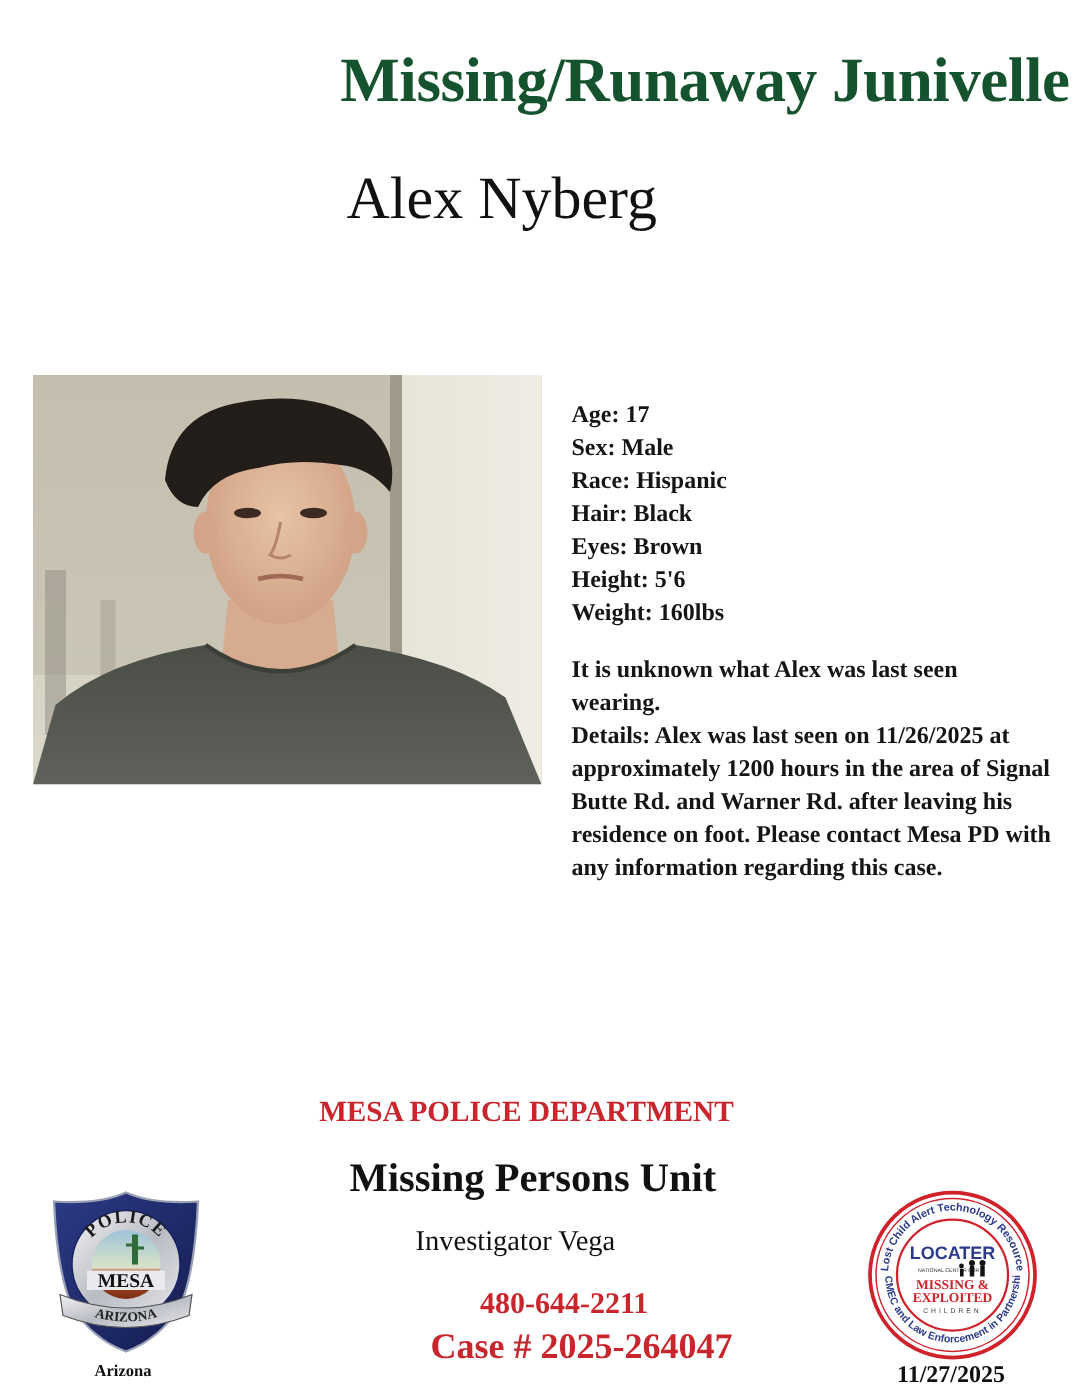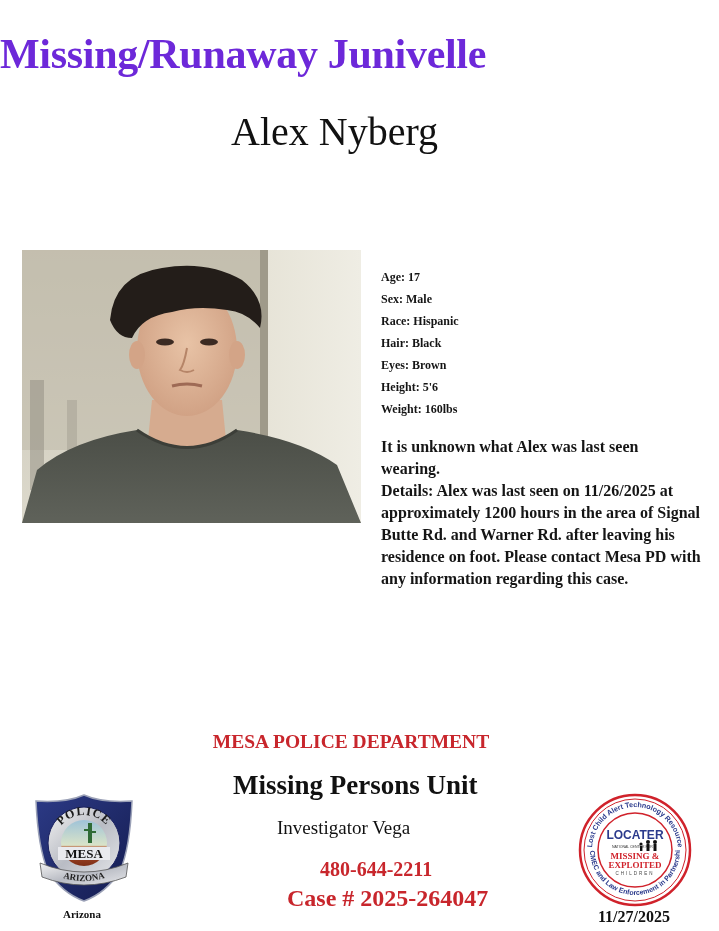--- a/index.html
+++ b/index.html
@@ -13,24 +13,24 @@
       position: relative;
       overflow: hidden;
       font-family: "Liberation Serif", "DejaVu Serif", serif;
       color: #111111;
     }
     .abs { position: absolute; }
 
     .title {
       left: 0; width: 713px;
       top: 30px;
-      text-align: left;
+      text-align: right;
       font-size: 42px;
       font-weight: bold;
-      color: #6d28d9;
+      color: #14532d;
       letter-spacing: -0.3px;
       white-space: nowrap;
     }
     .name {
       left: 214px;
       top: 108px;
       font-size: 40px;
       font-weight: normal;
       color: #111;
       white-space: nowrap;
@@ -40,21 +40,21 @@
     .photo {
       left: 22px; top: 250px;
       width: 339px; height: 273px;
       overflow: hidden;
       background: #cfcab8;
     }
     .photo svg { display: block; }
 
     .facts {
       left: 381px; top: 266px;
-      font-size: 12px;
+      font-size: 16px;
       font-weight: bold;
       line-height: 22px;
       color: #151515;
     }
     .facts .row { white-space: nowrap; }
 
     .para {
       left: 381px;
       width: 320px;
       font-size: 16px;

